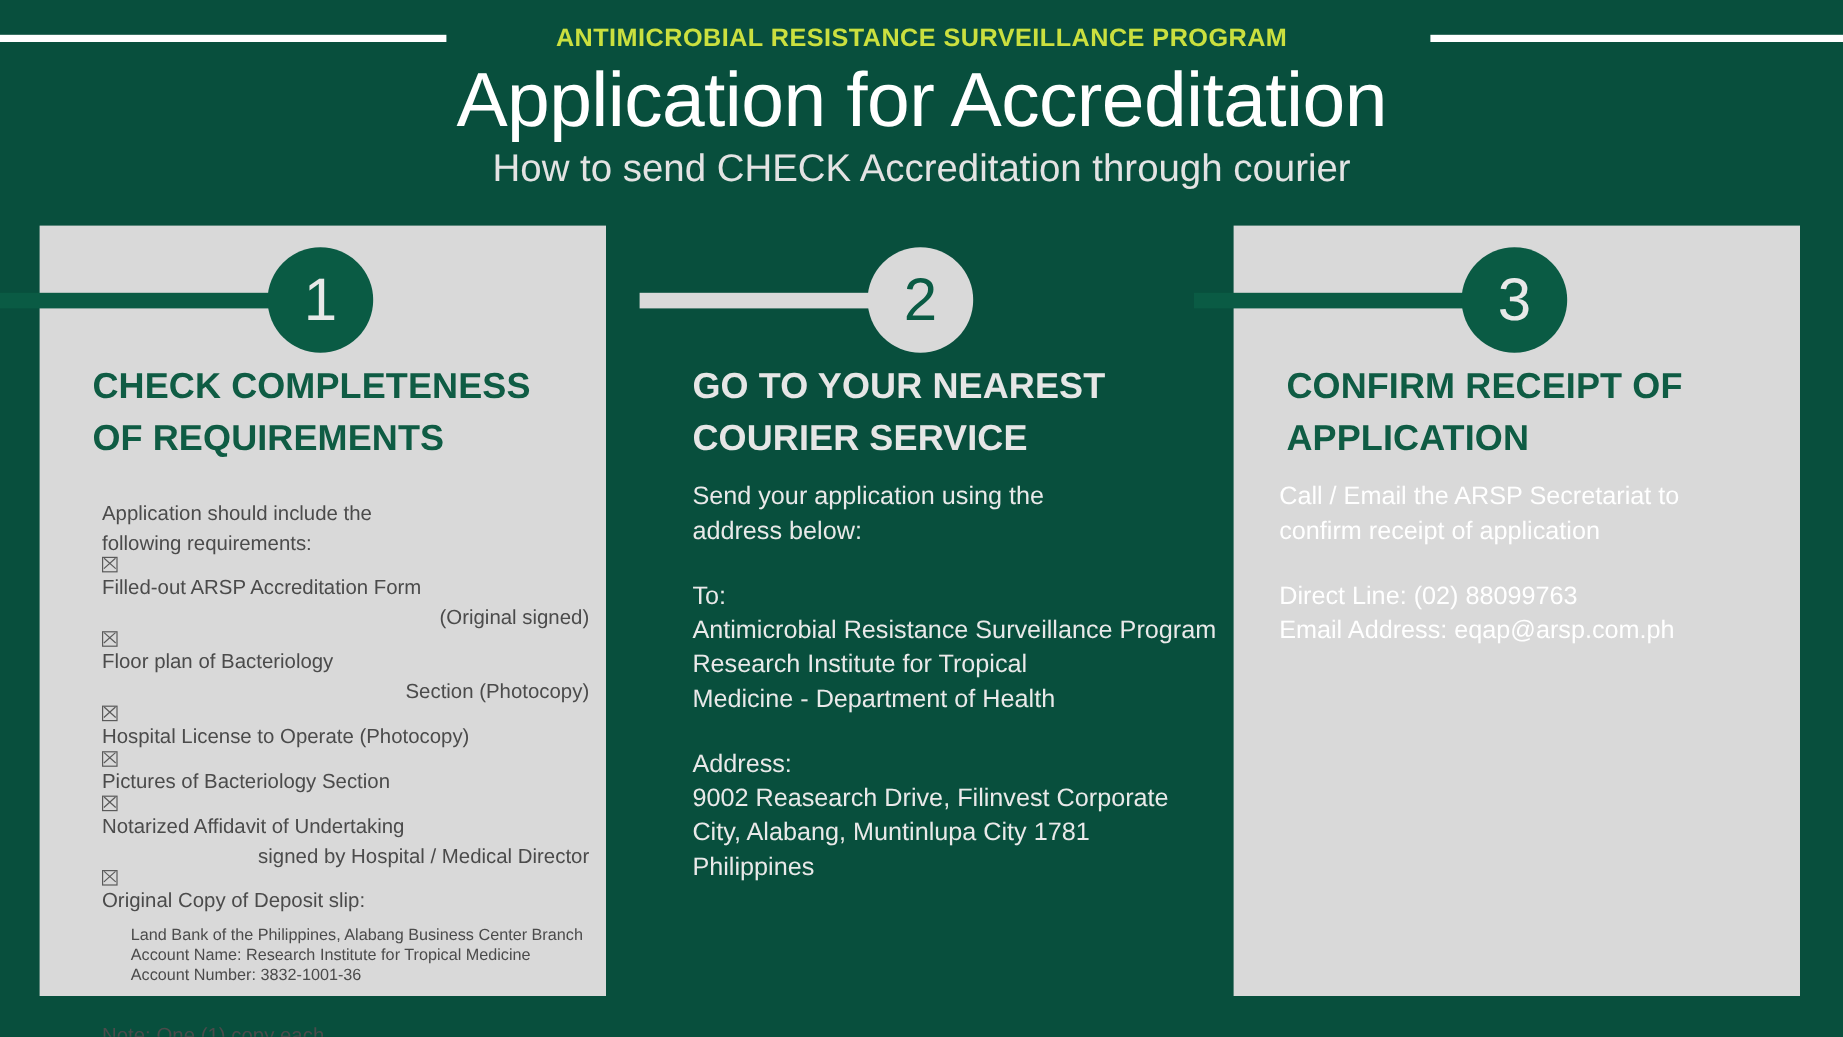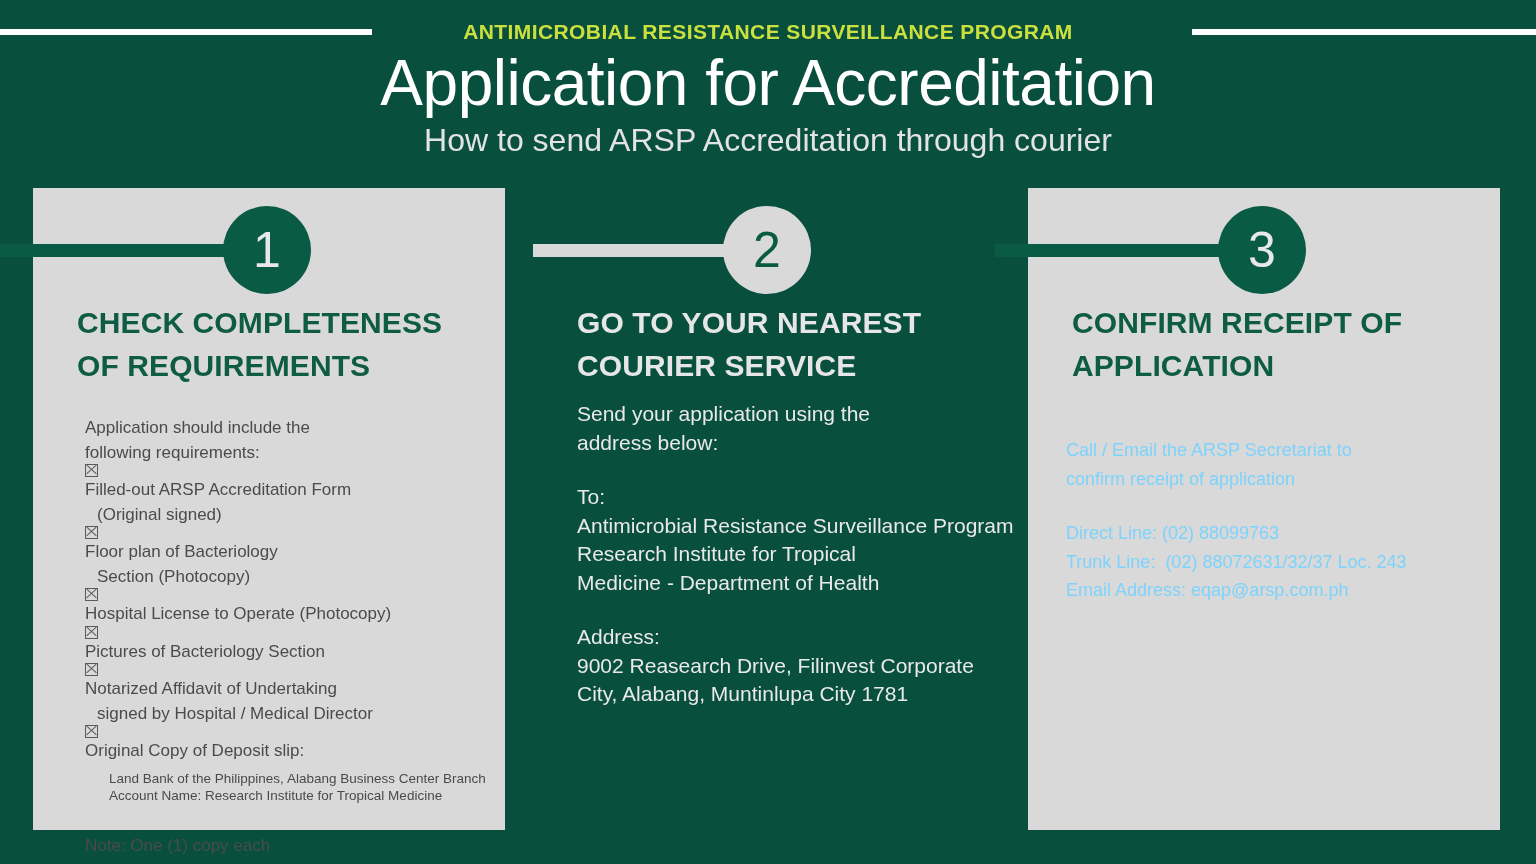--- a/index.html
+++ b/index.html
@@ -136,24 +136,24 @@
     left: 52px;
     right: 14px;
     top: 214px;
   }
   .col-1 .body-block { left: 52px; top: 228px; }
   .col-2 .body-block { left: 20px; top: 212px; right: 4px; }
   .col-3 .body-block { left: 38px; top: 212px; }
 
   .col-1 .body-block { color: #4b4b4b; font-size: 17px; line-height: 24.5px; }
   .col-2 .body-block { color: #e9e9e9; font-size: 21px; line-height: 28.5px; margin-left: 24px; }
-  .col-3 .body-block { color: #7dd3fc; font-size: 18px; line-height: 28.5px; margin-top: 36px; }
+  .col-3 .body-block { color: #ffffff; font-size: 21px; line-height: 28.5px; }
 
   .line { white-space: pre; }
-  .line.indent { padding-left: 12px; }
+  .line.indent { padding-left: 12px; text-align: right; }
 
   .bullet-line {
     display: flex;
     align-items: baseline;
     flex-direction: column;
   }
   .bullet-box {
     display: inline-block;
     width: 11px;
     height: 11px;
@@ -195,21 +195,21 @@
 </head>
 <body>
 
 <div id="poster">
 
   <div class="header-rule left"></div>
   <div class="header-rule right"></div>
 
   <div class="eyebrow">ANTIMICROBIAL RESISTANCE SURVEILLANCE PROGRAM</div>
   <div class="main-title">Application for Accreditation</div>
-  <div class="sub-title">How to send ARSP Accreditation through courier</div>
+  <div class="sub-title">How to send CHECK Accreditation through courier</div>
 
   <div class="col col-1">
     <div class="card"></div>
     <div class="connector"></div>
     <div class="step-circle">1</div>
 
     <div class="step-heading">
       <div class="line">CHECK COMPLETENESS</div>
       <div class="line">OF REQUIREMENTS</div>
     </div>
@@ -247,20 +247,21 @@
       <div class="line indent">signed by Hospital / Medical Director</div>
 
       <div class="bullet-line">
         <span class="bullet-box"></span>
         <span>Original Copy of Deposit slip:</span>
       </div>
 
       <div class="fineprint">
         <div class="line">Land Bank of the Philippines, Alabang Business Center Branch</div>
         <div class="line">Account Name: Research Institute for Tropical Medicine</div>
+        <div class="line">Account Number: 3832-1001-36</div>
       </div>
 
       <div class="spacer-lg"></div>
       <div class="note">Note: One (1) copy each</div>
     </div>
   </div>
 
   <div class="col col-2">
     <div class="card transparent"></div>
     <div class="connector"></div>
@@ -280,38 +281,38 @@
       <div class="line">To:</div>
       <div class="line">Antimicrobial Resistance Surveillance Program</div>
       <div class="line">Research Institute for Tropical</div>
       <div class="line">Medicine - Department of Health</div>
 
       <div class="spacer-md"></div>
 
       <div class="line">Address:</div>
       <div class="line">9002 Reasearch Drive, Filinvest Corporate</div>
       <div class="line">City, Alabang, Muntinlupa City 1781</div>
+      <div class="line">Philippines</div>
     </div>
   </div>
 
   <div class="col col-3">
     <div class="card"></div>
     <div class="connector"></div>
     <div class="step-circle">3</div>
 
     <div class="step-heading">
       <div class="line">CONFIRM RECEIPT OF</div>
       <div class="line">APPLICATION</div>
     </div>
 
     <div class="body-block">
       <div class="line">Call / Email the ARSP Secretariat to</div>
       <div class="line">confirm receipt of application</div>
 
       <div class="spacer-md"></div>
 
       <div class="line">Direct Line: (02) 88099763</div>
-      <div class="line">Trunk Line:  (02) 88072631/32/37 Loc. 243</div>
       <div class="line">Email Address: eqap@arsp.com.ph</div>
     </div>
   </div>
 
 </div>
 
 </body></html>

